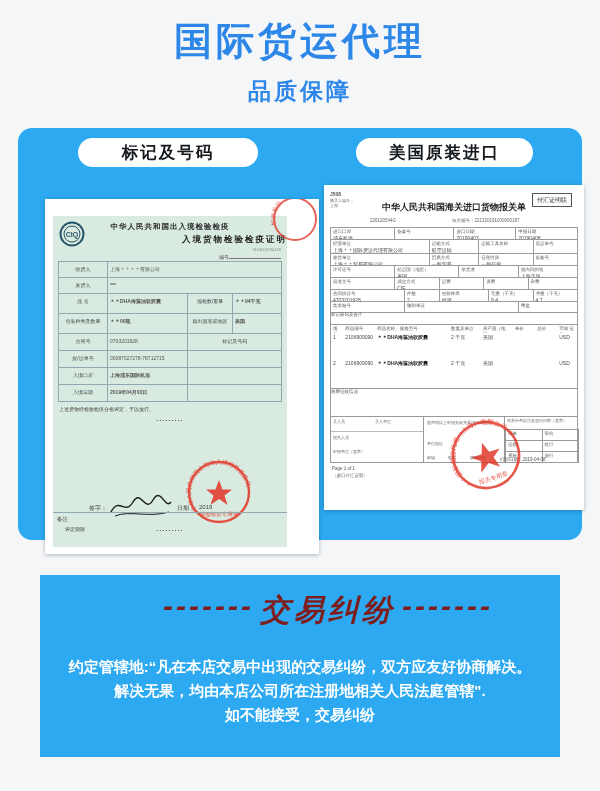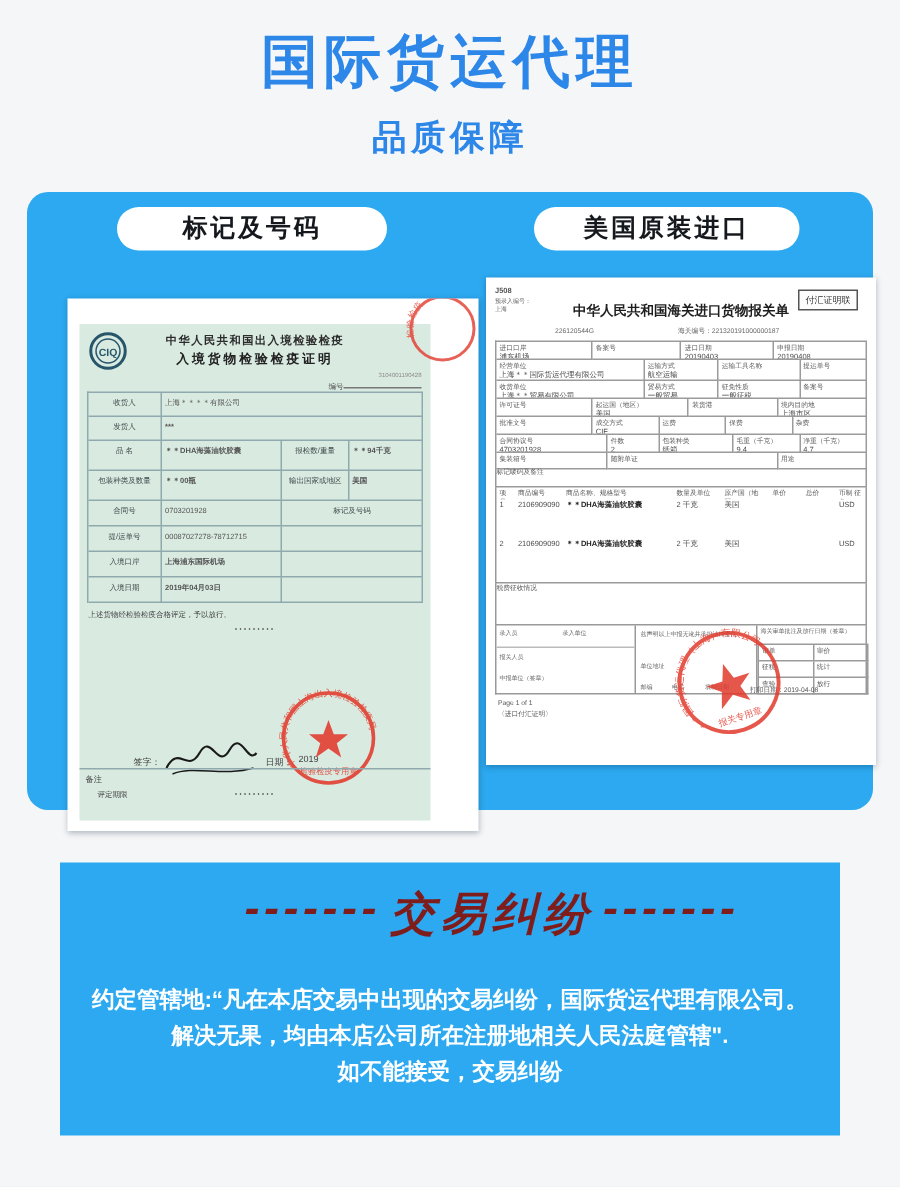--- a/index.html
+++ b/index.html
@@ -9,21 +9,21 @@
   .ctr{text-align:center;}
   .hdr-title{left:0;top:16px;width:600px;font-size:38px;font-weight:bold;letter-spacing:4px;color:#2d87e9;}
   .hdr-sub{left:0;top:76px;width:600px;font-size:23px;font-weight:bold;letter-spacing:3px;color:#2d87e9;}
   .panel{background:#2ca9f0;}
   .main-panel{left:18px;top:128px;width:564px;height:412px;border-radius:14px;}
   .pill{background:#ffffff;border-radius:15px;height:29px;line-height:29px;text-align:center;
         font-size:16.5px;font-weight:bold;color:#15191d;letter-spacing:2px;}
   .doc{background:#ffffff;box-shadow:0 1px 4px rgba(0,30,60,.30);overflow:hidden;}
   .qpage{background:#d9eae1;}
   .doc-h1{font-size:7.5px;font-weight:bold;color:#2c2c2c;letter-spacing:1px;width:100%;}
-  .doc-h2{font-size:8.5px;font-weight:bold;color:#222;letter-spacing:2px;width:100%;}
+  .doc-h2{font-size:8.5px;font-weight:bold;color:#222;letter-spacing:2px;width:100%;text-align:right;}
   .tiny{font-size:4px;color:#8a8a8a;}
   .numline{font-size:5px;color:#555;}
   .numline .ul{display:inline-block;width:52px;border-bottom:1px solid #777;height:5px;}
   
   .grid{box-sizing:border-box;}
   .grid .grow{display:flex;box-sizing:border-box;}
   .grid .gcell{box-sizing:border-box;overflow:hidden;padding:1px 2px;}
   .bordered{border-top:1px solid;border-left:1px solid;}
   .bordered .gcell{border-right:1px solid;border-bottom:1px solid;}
   .q-borders,.q-borders .gcell{border-color:#8fa9ae;}
@@ -473,19 +473,19 @@
         <text x="38" y="64" text-anchor="middle" font-size="6" class="seal-text">报关专用章</text>
       </svg>
     </div>
   </div>
 
   <div class="abs panel dispute-panel">
     <div class="abs ctr disp-title">
       <span class="dash">-------</span><span class="tt">交易纠纷</span><span class="dash">-------</span>
     </div>
     <div class="abs ctr disp-lines">
-      <div>约定管辖地:“凡在本店交易中出现的交易纠纷，国际货运代理有限公司。</div>
+      <div>约定管辖地:“凡在本店交易中出现的交易纠纷，双方应友好协商解决。</div>
       <div>解决无果，均由本店公司所在注册地相关人民法庭管辖".</div>
       <div>如不能接受，交易纠纷</div>
     </div>
   </div>
 
 </div>
 
 </body></html>

